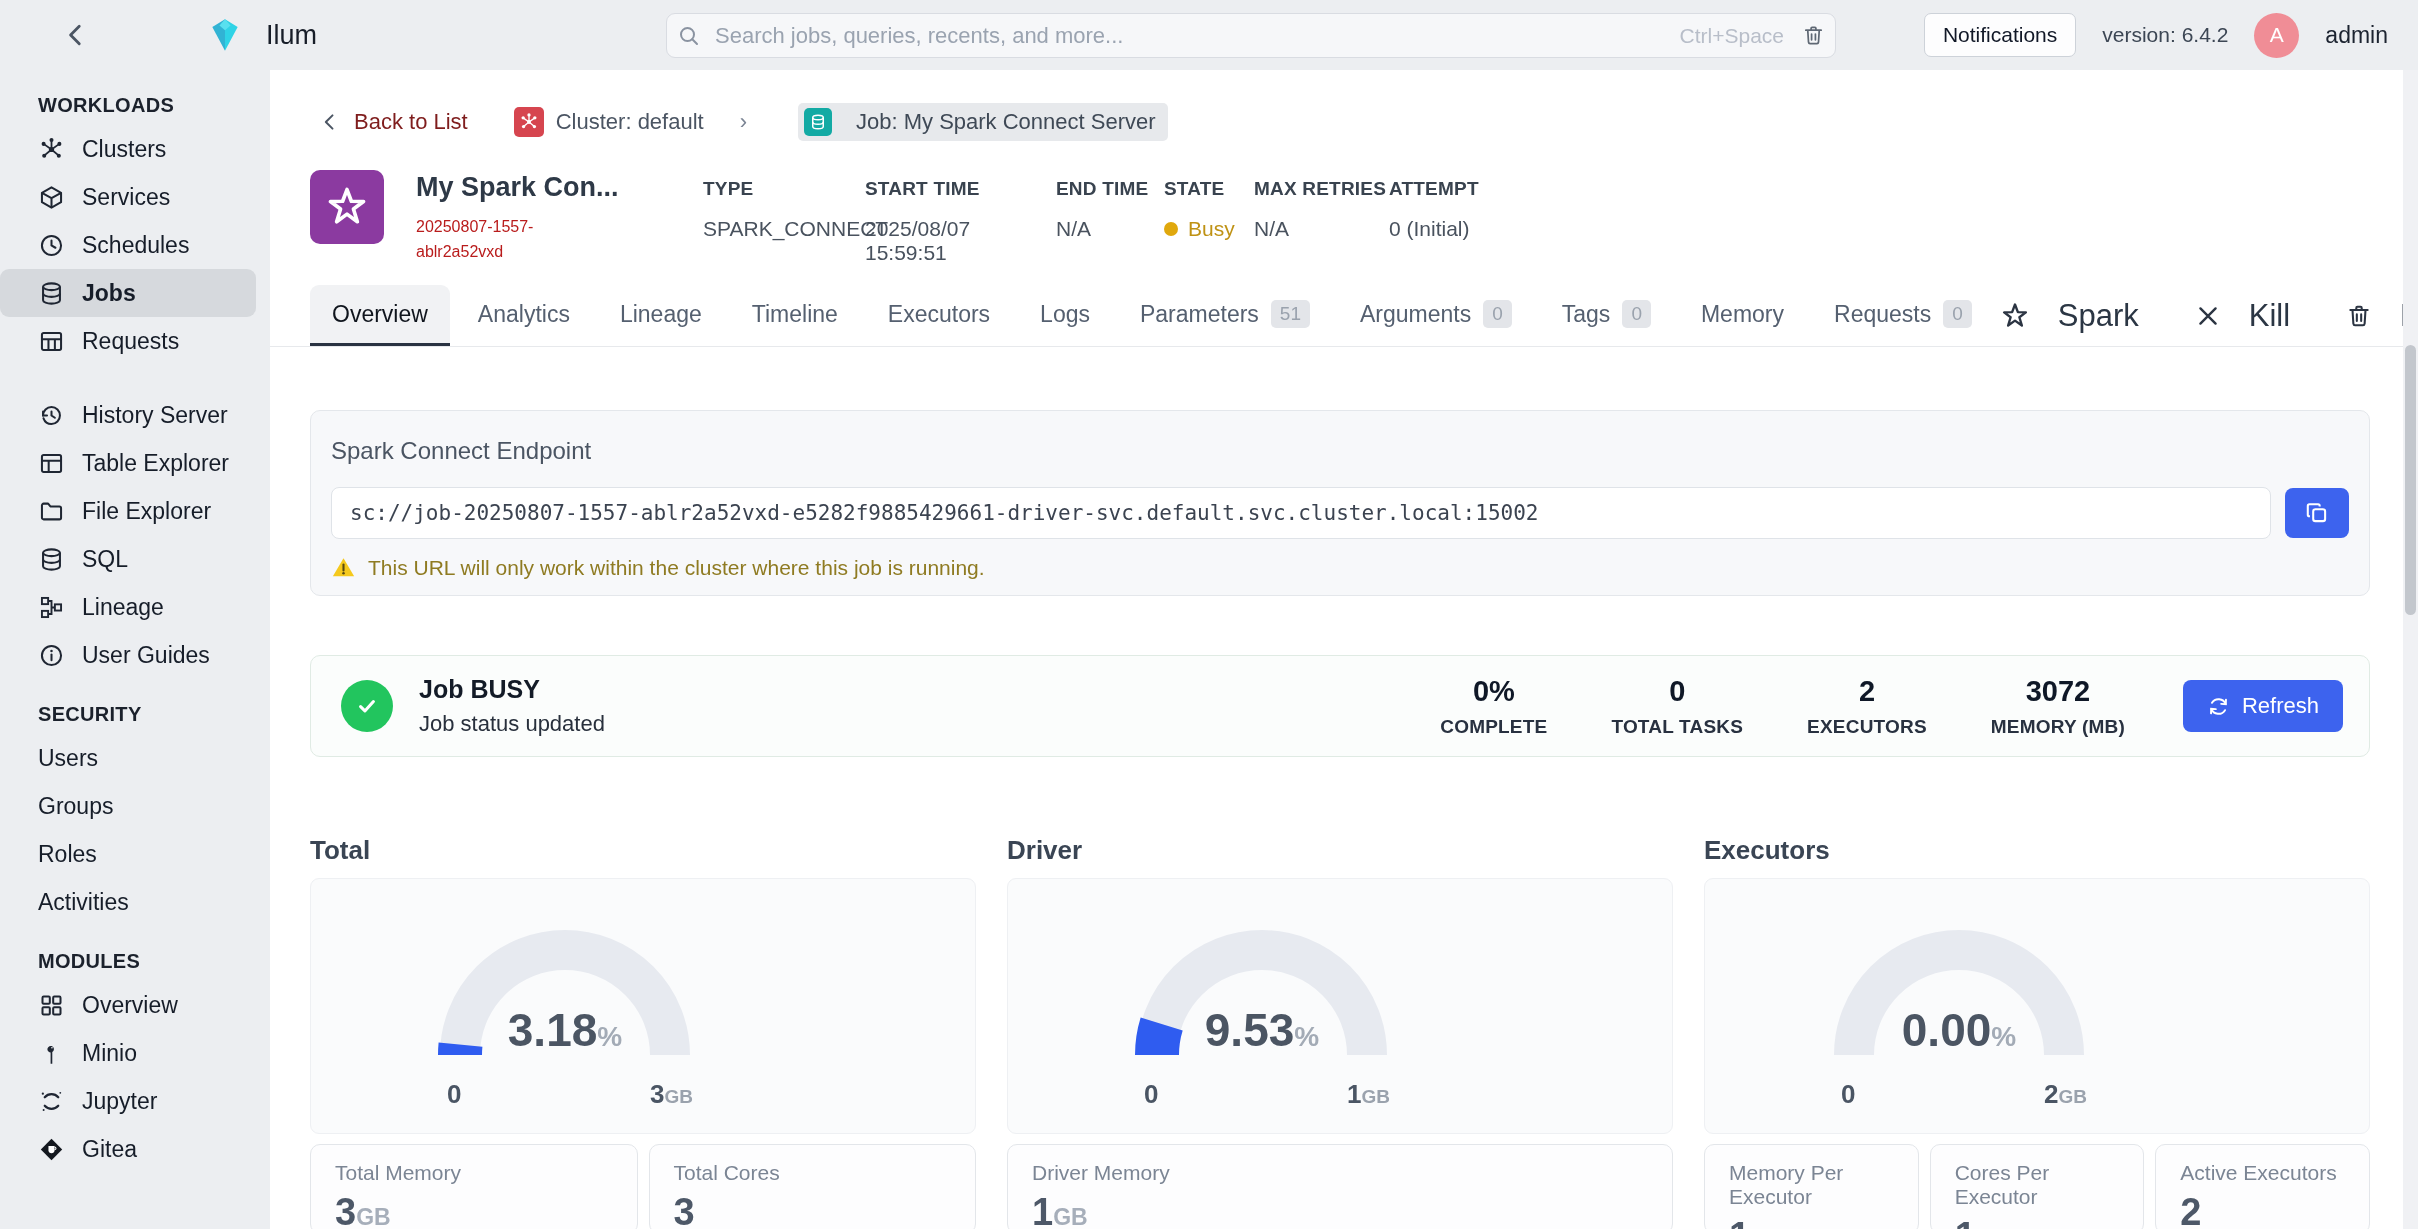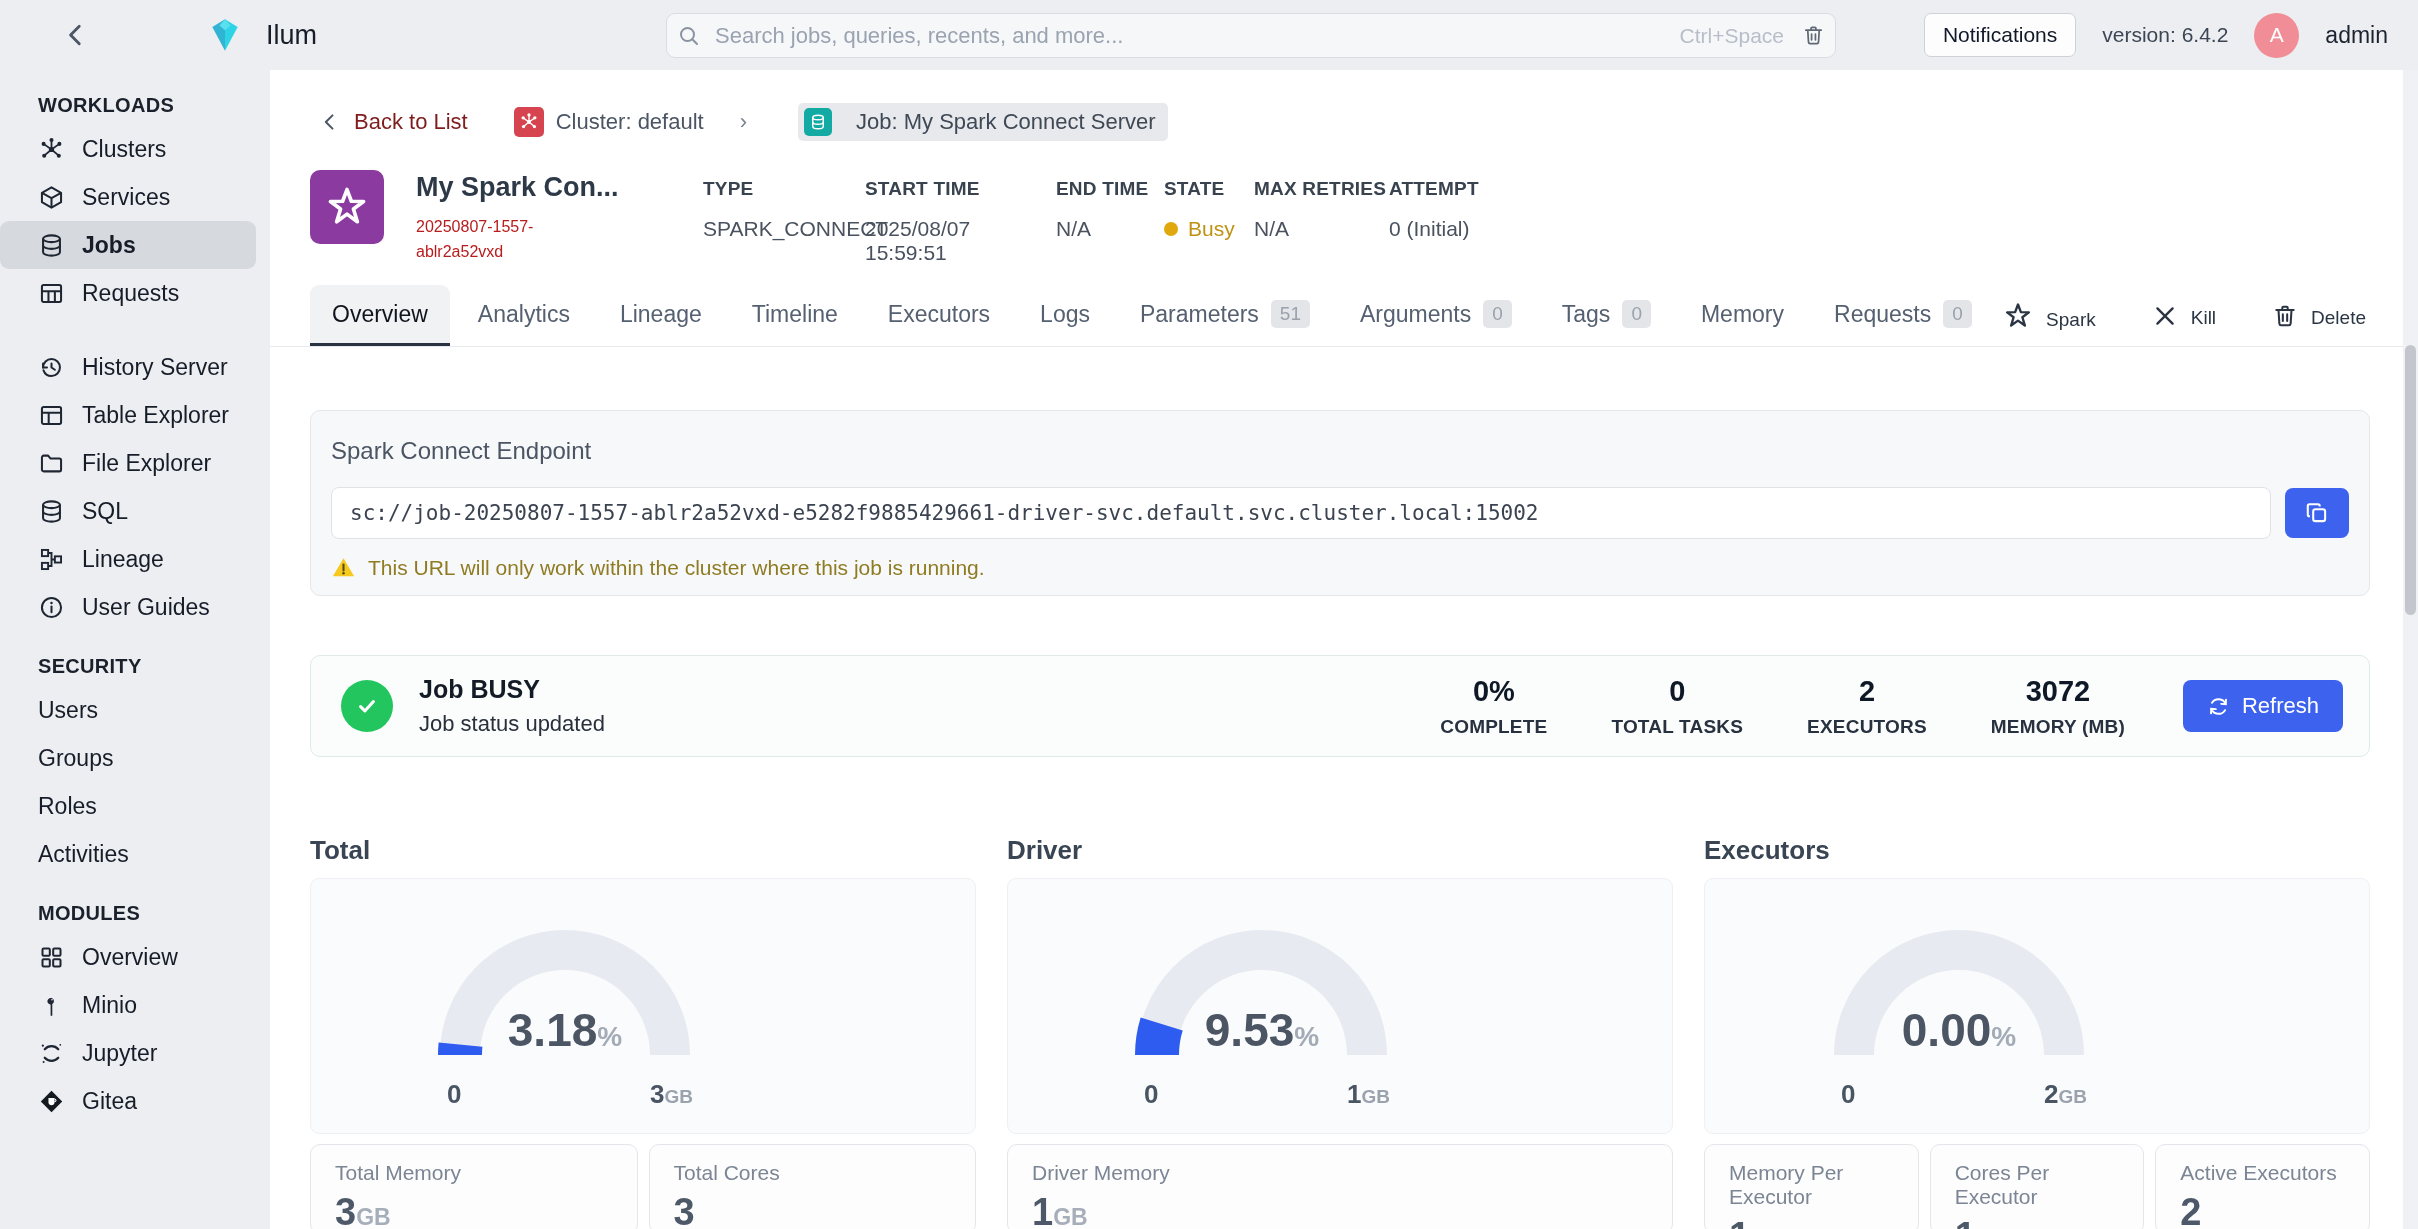--- a/index.html
+++ b/index.html
@@ -57,21 +57,21 @@
   .dot-busy { width:14px; height:14px; border-radius:50%; background:#e0a80d; display:inline-block; }
   .busy-text { color:#bf9214; }
 
   .tabs-row { position:absolute; top:215px; left:0; right:0; height:62px; display:flex; align-items:stretch;
     padding-left:40px; border-bottom:1px solid #e7e9ec; }
   .tab { display:flex; align-items:center; gap:12px; padding:0 22px; margin-right:6px; font-size:23px; color:#556070;
     cursor:pointer; border-bottom:3px solid transparent; border-radius:9px 9px 0 0; white-space:nowrap; }
   .tab.active { color:#10151d; background:#f1f2f4; border-bottom-color:#2a3342; font-weight:500; }
   .badge { background:#e3e5e9; color:#9aa2ad; font-size:19px; border-radius:5px; padding:3px 9px; }
   .tab-actions { margin-left:auto; display:flex; align-items:center; gap:56px; padding-right:52px; }
-  .taction { display:flex; align-items:flex-end; gap:13px; font-size:19px; color:#2b3644; cursor:pointer; white-space:nowrap; }
+  .taction { display:flex; align-items:center; gap:28px; font-size:31px; color:#2b3644; cursor:pointer; white-space:nowrap; }
 
   .endpoint-card { position:absolute; top:340px; left:40px; width:2060px; height:186px; background:#f7f8fa;
     border:1px solid #e4e7eb; border-radius:10px; padding:26px 20px 0 20px; }
   .endpoint-title { font-size:24px; color:#4b5563; }
   .endpoint-row { margin-top:22px; display:flex; align-items:center; gap:14px; }
   .endpoint-input { flex:1; height:52px; background:#fff; border:1px solid #dfe3e8; border-radius:8px;
     display:flex; align-items:center; padding:0 18px; font-family:"DejaVu Sans Mono","Liberation Mono",monospace;
     font-size:21px; color:#3b4350; white-space:nowrap; overflow:hidden; }
   .copy-btn { width:64px; height:50px; background:#3d63ee; border-radius:8px; display:flex; align-items:center;
     justify-content:center; cursor:pointer; flex:none; }
@@ -166,20 +166,27 @@
         </svg>
       <span>Clusters</span>
     </div>
     <div class="side-item">
       <svg viewBox="0 0 24 24" fill="none" stroke="#1f2633" stroke-width="1.8" stroke-linejoin="round">
           <path d="M12 3 L20.5 7.8 V16.2 L12 21 L3.5 16.2 V7.8 Z"></path>
           <path d="M3.5 7.8 L12 12.5 L20.5 7.8 M12 12.5 V21"></path>
         </svg>
       <span>Services</span>
     </div>
+    <div class="side-item">
+      <svg viewBox="0 0 24 24" fill="none" stroke="#1f2633" stroke-width="1.8" stroke-linecap="round">
+          <circle cx="12" cy="12" r="8.5"></circle>
+          <path d="M12 7.5 V12 L15.5 14"></path>
+        </svg>
+      <span>Schedules</span>
+    </div>
     <div class="side-item active">
       <svg viewBox="0 0 24 24" fill="none" stroke="#1f2633" stroke-width="1.8">
           <ellipse cx="12" cy="6" rx="7.5" ry="3"></ellipse>
           <path d="M4.5 6 V18 C4.5 19.7 7.9 21 12 21 C16.1 21 19.5 19.7 19.5 18 V6"></path>
           <path d="M4.5 12 C4.5 13.7 7.9 15 12 15 C16.1 15 19.5 13.7 19.5 12"></path>
         </svg>
       <span>Jobs</span>
     </div>
     <div class="side-item">
       <svg viewBox="0 0 24 24" fill="none" stroke="#1f2633" stroke-width="1.8">

